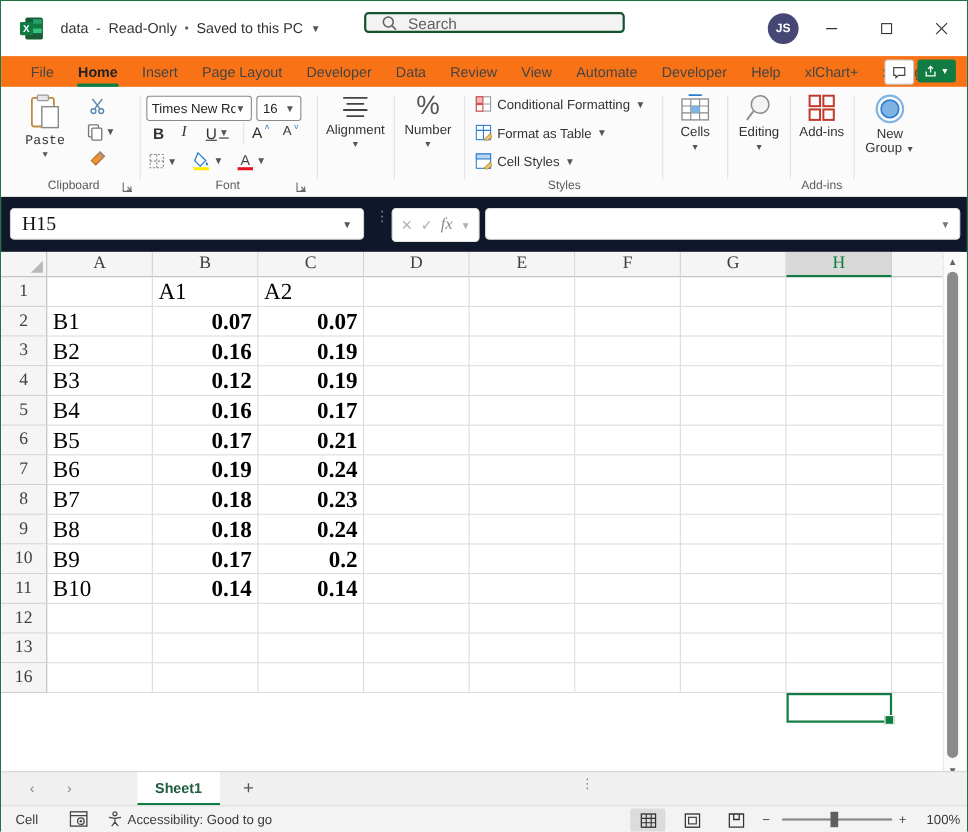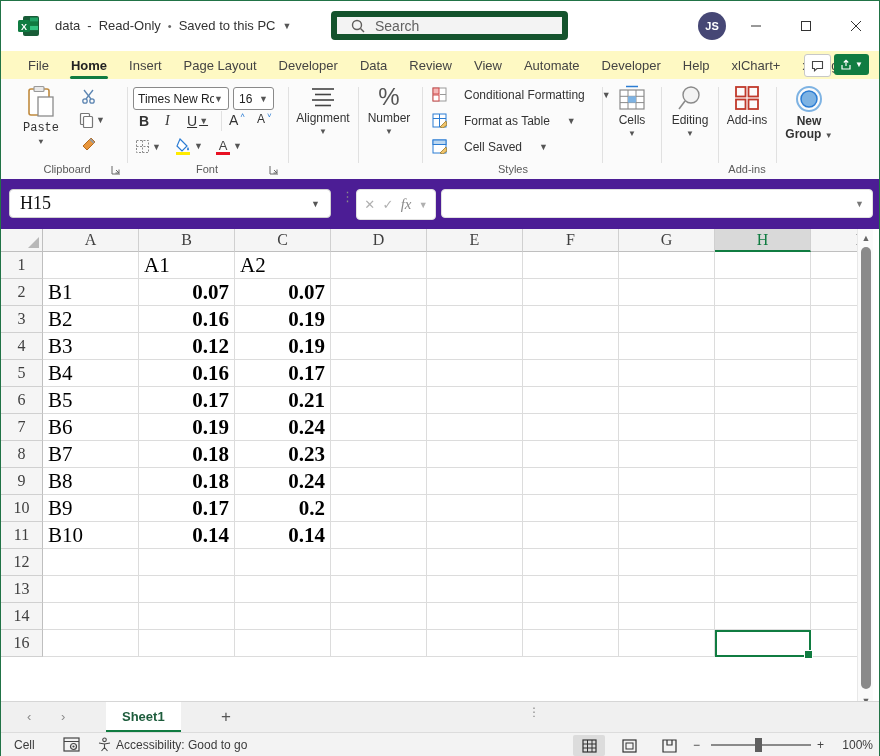--- a/index.html
+++ b/index.html
@@ -6,28 +6,28 @@
     font-family:"Liberation Sans", sans-serif; -webkit-font-smoothing:antialiased;}
   .window{position:absolute;inset:0;width:878px;height:754px;border:1px solid #217346;background:#fff;}
 
   
   .titlebar{position:absolute;left:0;top:0;width:100%;height:50px;background:#fff;}
   .appicon{position:absolute;left:17px;top:14px;width:22px;height:22px;}
   .title-text{position:absolute;left:54px;top:17px;font-size:13px;color:#333;display:flex;gap:7px;align-items:center;}
   .title-text .dim{color:#333;}
   .title-text .dot{color:#666;font-size:11px;}
   .chev{font-size:9px;color:#555;}
-  .searchbox{position:absolute;left:330px;top:10px;width:237px;height:29px;background:#f3f3f3;border:6px solid #14532d;border-radius:4px;display:flex;align-items:center;gap:10px;padding-left:14px;box-sizing:border-box;}
+  .searchbox{position:absolute;left:330px;top:10px;width:237px;height:19px;background:#f3f3f3;border:2px solid #14532d;border-radius:4px;display:flex;align-items:center;gap:10px;padding-left:14px;box-sizing:border-box;}
   .searchbox .stext{color:#616161;font-size:14px;}
   .avatar{position:absolute;left:697px;top:11px;width:28px;height:28px;border-radius:50%;background:#464775;color:#fff;font-size:11px;font-weight:bold;display:flex;align-items:center;justify-content:center;}
   .winbtn{position:absolute;top:12px;width:34px;height:26px;display:flex;align-items:center;justify-content:center;color:#333;font-size:14px;}
   .winbtn svg{display:block;}
 
   
-  .tabrow{position:absolute;left:0;top:50px;width:100%;height:28px;background:#fef9c3;display:flex;align-items:center;}
+  .tabrow{position:absolute;left:0;top:50px;width:100%;height:28px;background:#f97316;display:flex;align-items:center;}
   .rtabs{display:flex;align-items:center;padding-left:16px;}
   .rtab{padding:5px 11px;font-size:13px;color:#444;position:relative;cursor:default;}
   .rtab.active{font-weight:bold;color:#222;}
   .rtab.active::after{content:"";position:absolute;left:10px;right:10px;bottom:-1px;height:3px;background:#107C41;border-radius:2px;}
   .comment-btn{position:absolute;left:803px;top:53px;width:25px;height:21px;border:1px solid #c8c8c8;border-radius:3px;background:#fff;display:flex;align-items:center;justify-content:center;}
   .share-btn{position:absolute;left:833px;top:53px;width:35px;height:21px;background:#107C41;border-radius:3px;display:flex;align-items:center;justify-content:center;gap:3px;color:#fff;}
   .share-btn .chev{color:#fff;font-size:8px;}
 
   
   .ribbon{position:absolute;left:0;top:78px;width:100%;height:100px;background:#fbfbfb;border-bottom:1px solid #e1e1e1;}
@@ -35,25 +35,25 @@
   .rdiv{position:absolute;top:8px;height:76px;width:1px;background:#e1e1e1;}
   .grplabel{position:absolute;bottom:4px;left:0;right:0;text-align:center;font-size:11px;color:#5a5a5a;}
   .launcher{position:absolute;bottom:4px;width:10px;height:10px;}
   .bigbtn{position:absolute;top:6px;display:flex;flex-direction:column;align-items:center;gap:2px;font-size:12px;color:#333;}
   .bigbtn .chev{font-size:8px;color:#555;}
   .smallbtn{position:absolute;display:flex;align-items:center;gap:2px;}
   .fontname{position:absolute;left:4px;top:8px;width:96px;height:23px;border:1px solid #8a8a8a;border-radius:3px;background:#fff;display:flex;align-items:center;padding:0 4px;box-sizing:border-box;font-size:12px;color:#222;}
   .fontname .val{white-space:nowrap;overflow:hidden;width:76px;}
   .fontsize{position:absolute;left:104px;top:8px;width:41px;height:23px;border:1px solid #8a8a8a;border-radius:3px;background:#fff;display:flex;align-items:center;justify-content:space-between;padding:0 5px;box-sizing:border-box;font-size:12px;color:#222;}
   .fmt{font-size:14px;color:#333;}
-  .styles-item{position:absolute;left:6px;display:flex;align-items:center;gap:17px;font-size:12px;color:#333;white-space:nowrap;}
+  .styles-item{position:absolute;left:6px;display:flex;align-items:center;gap:5px;font-size:12px;color:#333;white-space:nowrap;}
   .ribbon-collapse{position:absolute;left:846px;top:140px;font-size:10px;color:#555;}
 
   
-  .formularow{position:absolute;left:0;top:178px;width:100%;height:50px;background:#4c1d95;}
+  .formularow{position:absolute;left:0;top:178px;width:100%;height:50px;background:#0f172a;}
   .namebox{position:absolute;left:8px;top:10px;width:322px;height:29px;background:#fff;border:1px solid #d0d0d0;border-radius:4px;display:flex;align-items:center;justify-content:space-between;padding:0 10px;box-sizing:border-box;}
   .namebox .ref{font-family:"Liberation Serif", serif;font-size:18px;color:#111;}
   .dots3{position:absolute;top:15px;color:#8a8a8a;font-size:13px;letter-spacing:0;line-height:6px;}
   .fxbtns{position:absolute;left:355px;top:10px;width:78px;height:29px;background:#fff;border:1px solid #e0e0e0;border-radius:4px;display:flex;align-items:center;justify-content:space-evenly;color:#b0b0b0;}
   .fxbtns .fx{font-family:"Liberation Serif", serif;font-style:italic;font-size:15px;color:#8a8a8a;}
   .fbar{position:absolute;left:440px;top:10px;width:432px;height:29px;background:#fff;border:1px solid #e0e0e0;border-radius:4px;display:flex;align-items:center;justify-content:flex-end;padding-right:8px;box-sizing:border-box;}
 
   
   .gridwrap{position:absolute;left:0;top:228px;width:856px;height:472px;overflow:hidden;background:#fff;}
   .grid-header-row{display:flex;height:23px;}
@@ -70,21 +70,21 @@
   .fillhandle{position:absolute;right:-4px;bottom:-4px;width:7px;height:7px;background:#107C41;border:1px solid #fff;}
 
   
   .vscroll{position:absolute;left:856px;top:228px;width:16px;height:482px;background:#fafafa;border-left:1px solid #e8e8e8;box-sizing:border-box;}
   .vthumb{position:absolute;left:3px;top:18px;width:10px;height:442px;background:#8a8a8a;border-radius:5px;}
   .sarrow{position:absolute;left:0;width:16px;height:16px;display:flex;align-items:center;justify-content:center;color:#666;font-size:9px;}
 
   
   .sheetrow{position:absolute;left:0;top:700px;width:100%;height:31px;background:#f0f0f0;border-top:1px solid #d6d6d6;box-sizing:border-box;}
   .navarrow{position:absolute;top:7px;color:#8a8a8a;font-size:13px;}
-  .sheettab{position:absolute;left:105px;top:0;height:30px;background:#fff;padding:0 16px;display:flex;align-items:center;font-size:13px;font-weight:bold;color:#1d5c3c;border-bottom:2px solid #107C41;box-sizing:border-box;}
+  .sheettab{position:absolute;left:124px;top:0;height:30px;background:#fff;padding:0 16px;display:flex;align-items:center;font-size:13px;font-weight:bold;color:#1d5c3c;border-bottom:2px solid #107C41;box-sizing:border-box;}
   .addsheet{position:absolute;left:220px;top:5px;font-size:17px;color:#555;}
   .sheet-dots{position:absolute;left:527px;top:8px;color:#8a8a8a;font-size:12px;line-height:5px;}
 
   
   .statusbar{position:absolute;left:0;top:731px;width:100%;height:25px;background:#f3f3f3;border-top:1px solid #dcdcdc;box-sizing:border-box;font-size:12px;color:#3b3b3b;}
   .statusbar .ready{position:absolute;left:13px;top:5px;}
   .macro-icon{position:absolute;left:62px;top:4px;}
   .acc{position:absolute;left:96px;top:4px;display:flex;align-items:center;gap:4px;}
   .viewbtn{position:absolute;top:2px;width:32px;height:21px;display:flex;align-items:center;justify-content:center;border-radius:2px;}
   .viewbtn.active{background:#dcdcdc;}
@@ -312,21 +312,21 @@
         </svg>
         <span>Format as Table</span>
         <span class="chev">▼</span>
       </div>
       <div class="styles-item" style="top:60px;">
         <svg width="15" height="15" viewBox="0 0 15 15">
           <rect x="1" y="1" width="13" height="13" fill="#fff" stroke="#2b7cd3" stroke-width="1"></rect>
           <rect x="1" y="1" width="13" height="4.5" fill="#bcd7f0" stroke="#2b7cd3" stroke-width="1"></rect>
           <path d="M8 14 L14 8 L15 12 L11 15 Z" fill="#f0c36a" stroke="#9a7b2d" stroke-width="0.8"></path>
         </svg>
-        <span>Cell Saved</span>
+        <span>Cell Styles</span>
         <span class="chev">▼</span>
       </div>
       <div class="grplabel">Styles</div>
     </div>
     <div class="rdiv" style="left:601px;"></div>
 
     <div class="rgroup" style="left:604px;width:54px;">
       <div class="bigbtn" style="left:2px;width:50px;">
         <svg width="28" height="26" viewBox="0 0 28 26">
           <line x1="8" y1="1.5" x2="20" y2="1.5" stroke="#2b7cd3" stroke-width="1.5"></line>
@@ -363,21 +363,21 @@
           <rect x="2" y="14.5" width="9.5" height="9.5" fill="none" stroke="#c0392b" stroke-width="1.8"></rect>
           <rect x="14.5" y="14.5" width="9.5" height="9.5" fill="none" stroke="#c0392b" stroke-width="1.8"></rect>
         </svg>
         <span>Add-ins</span>
       </div>
       <div class="grplabel">Add-ins</div>
     </div>
     <div class="rdiv" style="left:775px;"></div>
 
     <div class="rgroup" style="left:777px;width:62px;">
-      <div class="bigbtn" style="left:3px;width:56px;font-weight:bold;">
+      <div class="bigbtn" style="left:3px;width:56px;">
         <svg width="28" height="28" viewBox="0 0 28 28">
           <circle cx="14" cy="14" r="12" fill="none" stroke="#7eb3e3" stroke-width="2"></circle>
           <circle cx="14" cy="14" r="8" fill="#7eb3e3" stroke="#2b7cd3" stroke-width="1.5"></circle>
         </svg>
         <span style="text-align:center;line-height:13px;"><span>New Group</span> <span class="chev">▼</span></span>
       </div>
     </div>
 
     <div class="ribbon-collapse">˅</div>
   </div>
@@ -566,32 +566,20 @@
           <div class="cell"></div>
           <div class="cell"></div>
           <div class="cell"></div>
           <div class="cell"></div>
           <div class="cell"></div>
           <div class="cell"></div>
           <div class="cell"></div>
           <div class="cell"></div>
         </div>
         <div class="grid-row">
-          <div class="row-header">14</div>
-          <div class="cell"></div>
-          <div class="cell"></div>
-          <div class="cell"></div>
-          <div class="cell"></div>
-          <div class="cell"></div>
-          <div class="cell"></div>
-          <div class="cell"></div>
-          <div class="cell"></div>
-          <div class="cell"></div>
-        </div>
-        <div class="grid-row">
           <div class="row-header">16</div>
           <div class="cell"></div>
           <div class="cell"></div>
           <div class="cell"></div>
           <div class="cell"></div>
           <div class="cell"></div>
           <div class="cell"></div>
           <div class="cell"></div>
           <div class="cell"></div>
           <div class="cell"></div>

